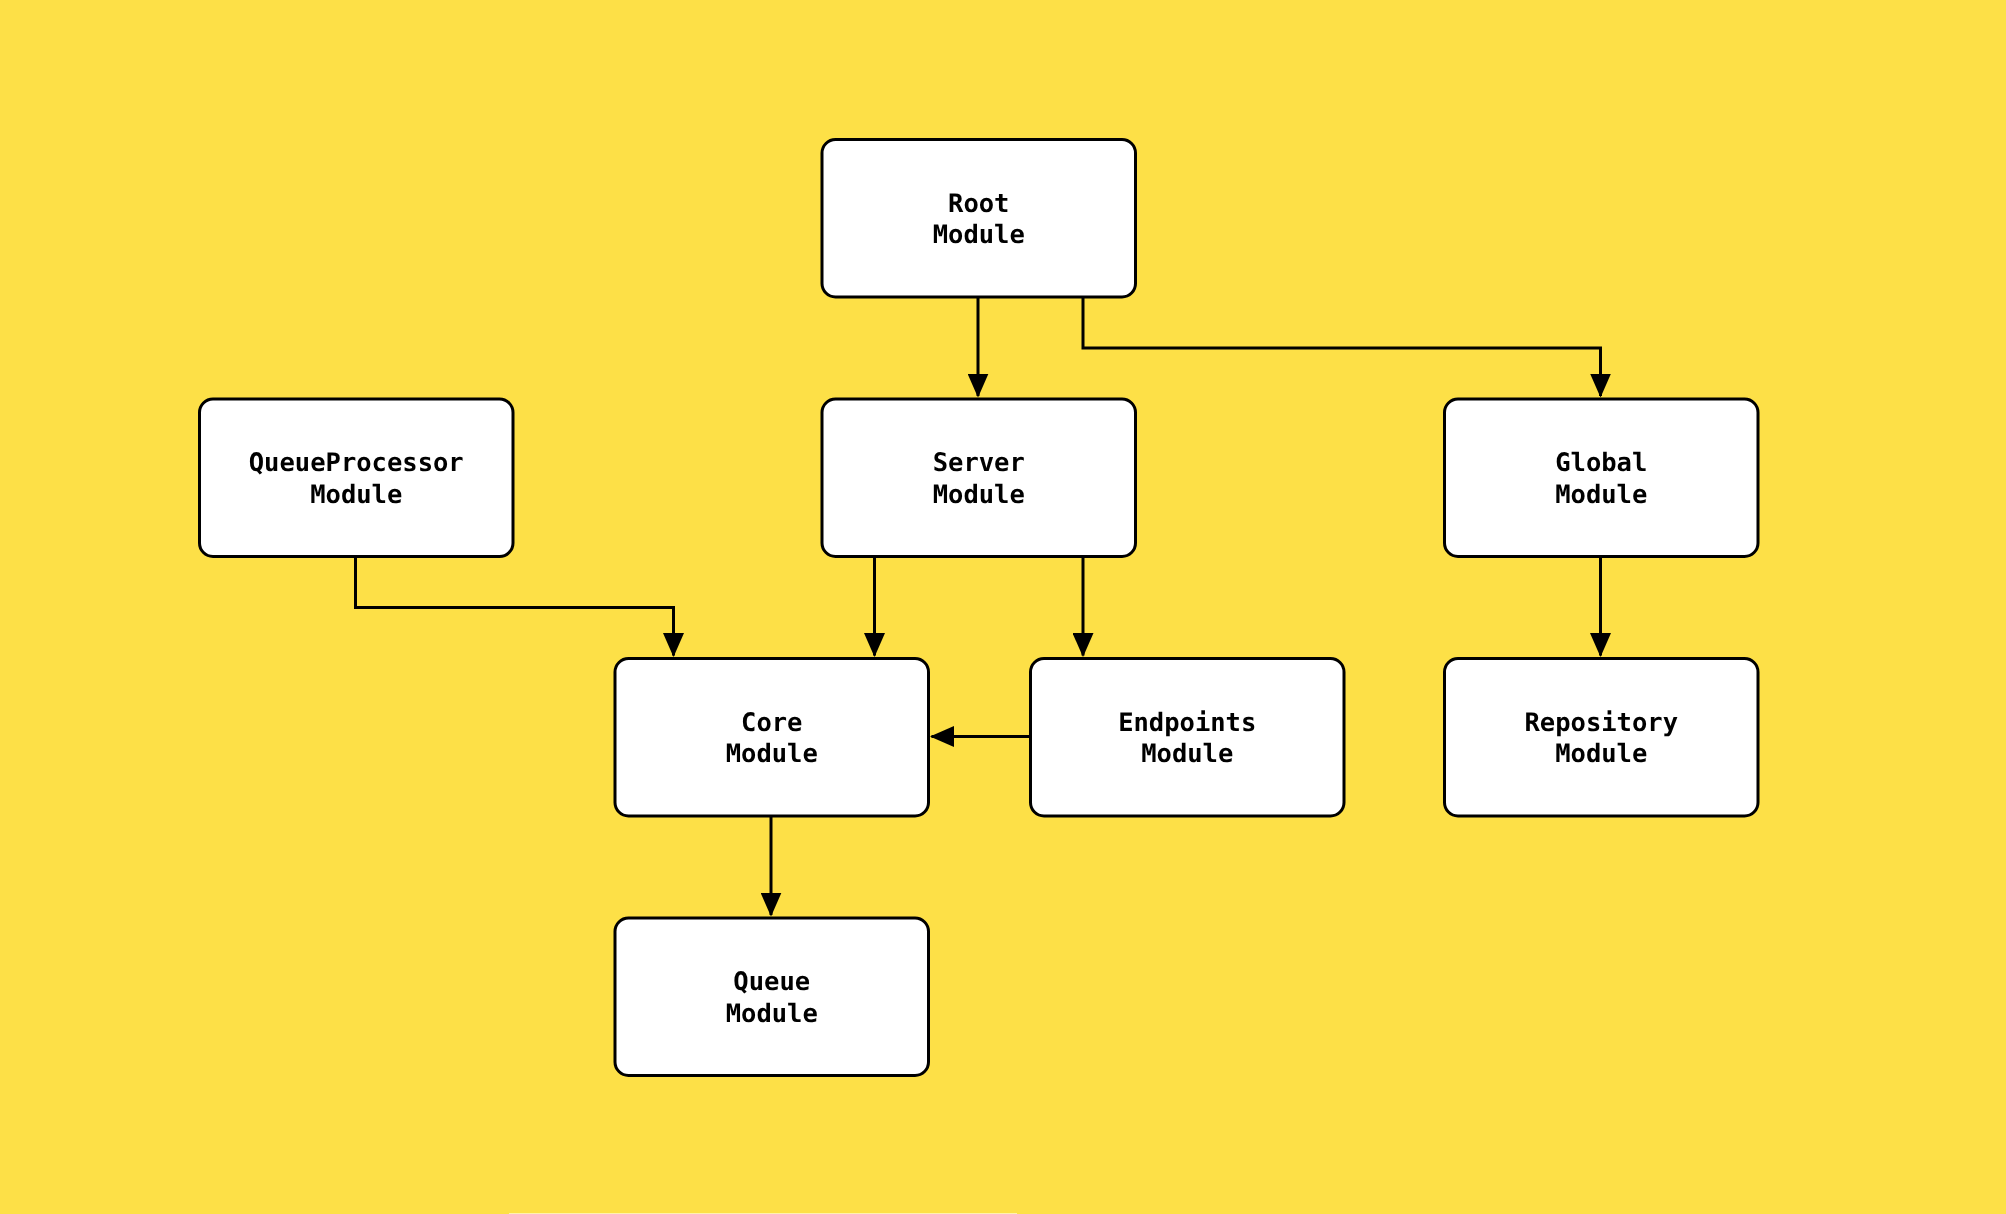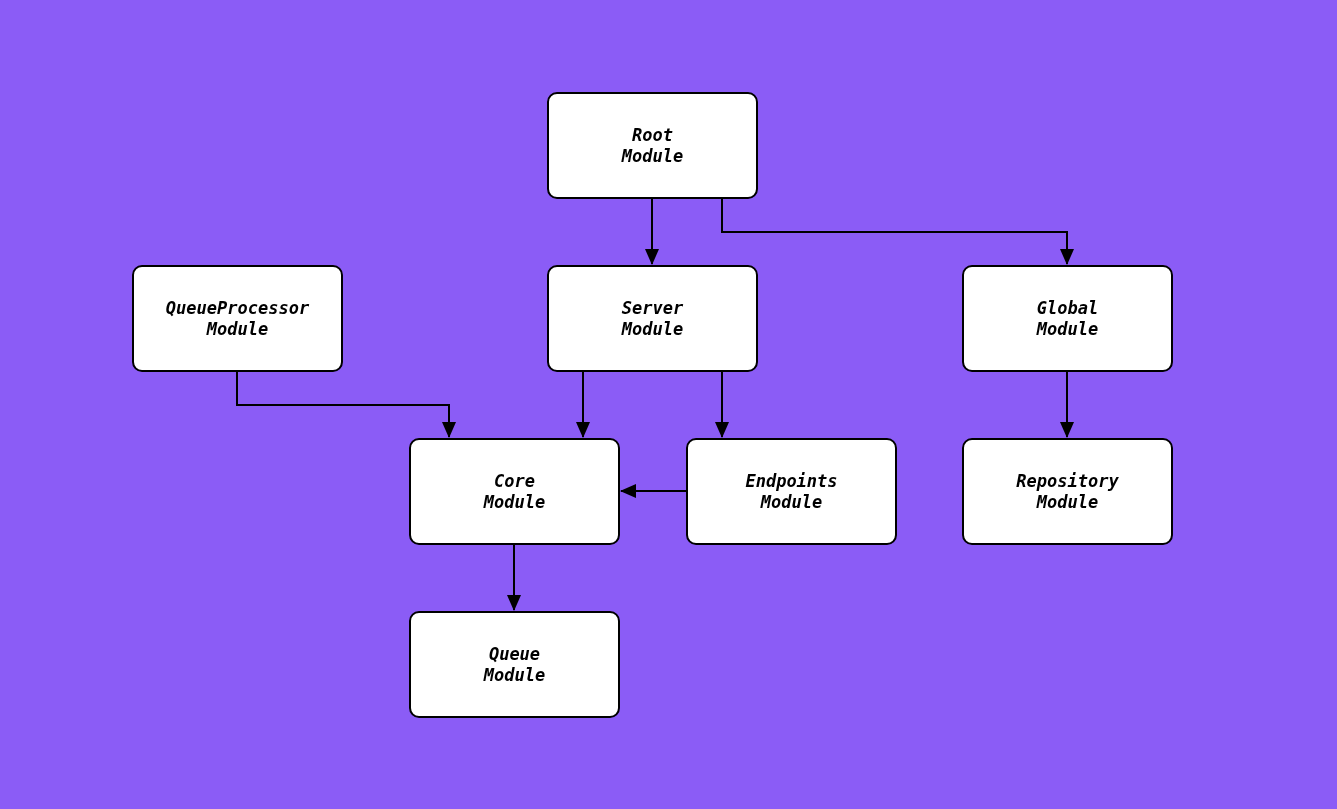--- a/index.html
+++ b/index.html
@@ -7,22 +7,21 @@
     padding: 0;
     background: #ffffff;
     width: 1337px;
     height: 809px;
     overflow: hidden;
   }
   #diagram-wrap {
     position: relative;
     width: 1337px;
     height: 809px;
-    background: #8b5cf6;
-    font-style: italic;
+    background: #fde047;
   }
   svg text {
     font-family: "DejaVu Sans Mono", "Liberation Mono", monospace;
     font-weight: bold;
     font-size: 17px;
     fill: #000000;
     text-anchor: middle;
   }
   svg rect.node-box {
     fill: #ffffff;

